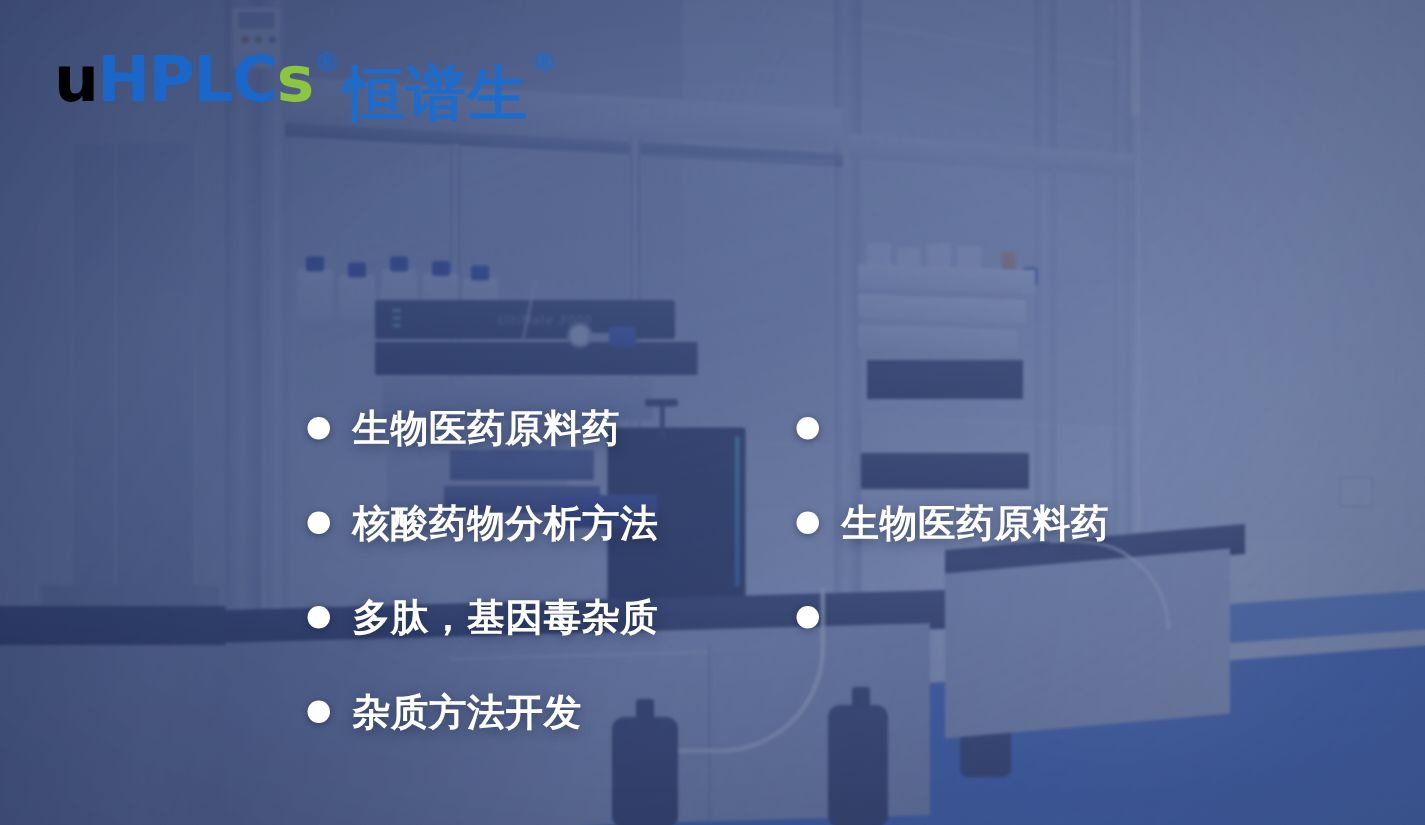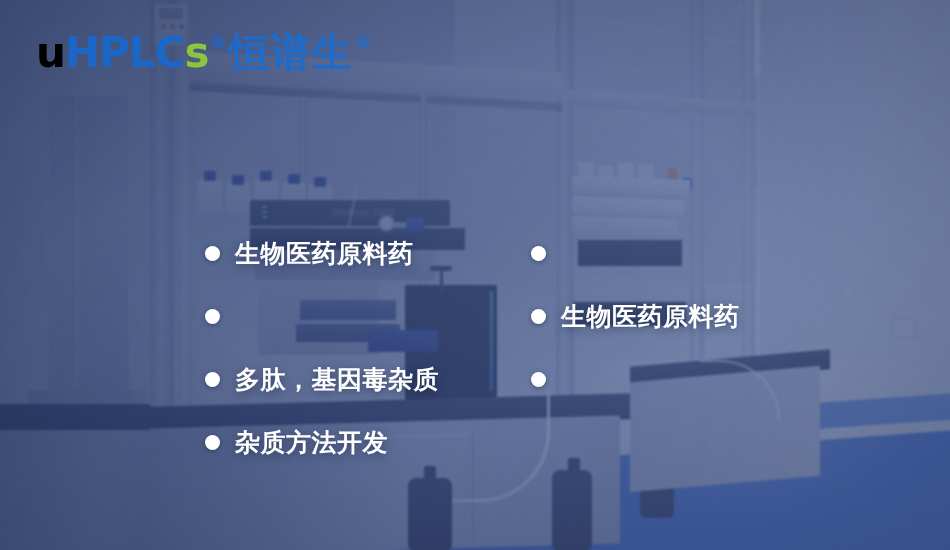--- a/index.html
+++ b/index.html
@@ -385,40 +385,41 @@
   }
   .logo-hplc { color:#1b66c9; }
   .logo-s  { color:#8cc63e; }
   .logo-reg1 {
     font-size:17px; color:#1b66c9; font-weight:600;
     position:relative; top:2px; margin-left:1px;
   }
   .logo-cn {
     font-size:40px; font-weight:700; color:#1d6ccc;
     margin-left:3px; letter-spacing:1px;
-    font-family:Liberation Sans, sans-serif;
+    font-family:Liberation Serif, serif;
+    margin-top:11px;
   }
   .logo-reg2 {
     font-size:17px; color:#1d6ccc; font-weight:600;
     position:relative; top:2px; margin-left:2px;
   }
 
   
   .headline {
     position:absolute; left:0; right:0; top:106px;
     text-align:center;
     font-size:33px; font-weight:700; color:#ffffff;
     letter-spacing:1px;
     text-shadow:0 2px 10px rgba(18,28,58,.55);
     font-family:"DejaVu Sans","Liberation Sans",sans-serif;
   }
 
   
   .bullets {
-    position:absolute; left:205px; top:222px; width:640px;
+    position:absolute; left:205px; top:254px; width:640px;
     display:grid;
     grid-template-columns:326px 1fr;
     grid-auto-rows:63px;
     align-items:center;
     text-align:right;
   }
   .bullet-item {
     display:flex; align-items:center; gap:15px;
   }
   .dot {
@@ -563,20 +564,21 @@
       <div class="bullet-item">
         <span class="dot"></span>
         <span class="bullet-text">生物医药原料药</span>
       </div>
       <div class="bullet-item">
         <span class="dot"></span>
       </div>
 
       <div class="bullet-item">
         <span class="dot"></span>
+        <span class="bullet-text">核酸药物分析方法</span>
       </div>
       <div class="bullet-item">
         <span class="dot"></span>
         <span class="bullet-text">生物医药原料药</span>
       </div>
 
       <div class="bullet-item">
         <span class="dot"></span>
         <span class="bullet-text">多肽，基因毒杂质</span>
       </div>

